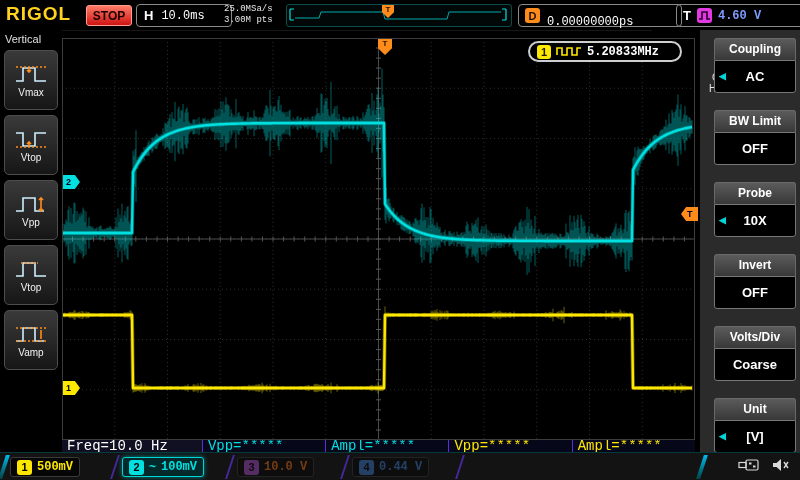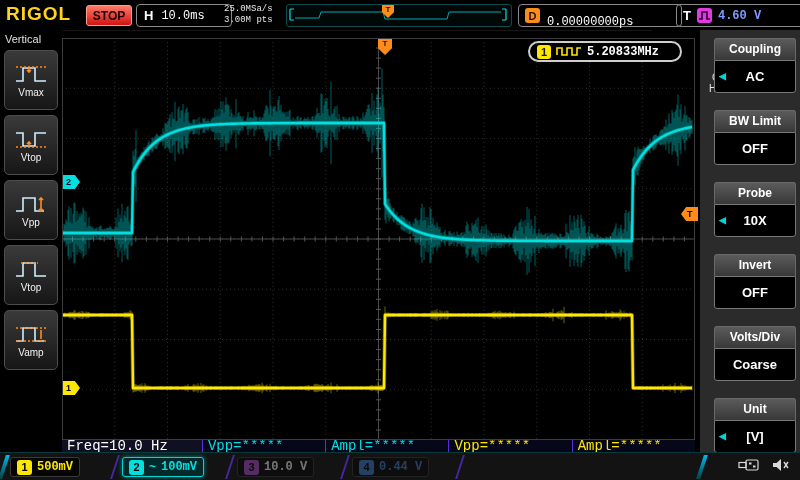--- a/index.html
+++ b/index.html
@@ -249,21 +249,21 @@
     <span class="ch-badge" style="background: rgb(255, 232, 0);">1</span>
     <span class="ch-scale mono" style="color: rgb(255, 232, 0);">500mV</span>
   </div>
   <div class="ch-slot selected" style="left:122px;">
     <span class="ch-badge" style="background: rgb(0, 224, 224);">2</span>
     <span class="ch-coupling" style="color: rgb(0, 224, 224);">~</span>
     <span class="ch-scale mono" style="color: rgb(0, 224, 224);">100mV</span>
   </div>
   <div class="ch-slot off" style="left:237px;">
     <span class="ch-badge" style="background: rgb(180, 79, 214);">3</span>
-    <span class="ch-scale mono" style="color: #ffffff;">10.0 V</span>
+    <span class="ch-scale mono" style="color: #f97316;">10.0 V</span>
   </div>
   <div class="ch-slot off" style="left:352px;">
     <span class="ch-badge" style="background: rgb(63, 127, 214);">4</span>
     <span class="ch-scale mono" style="color: rgb(63, 127, 214);">0.44 V</span>
   </div>
 
   <div class="io-icons">
     <svg width="22" height="14" viewBox="0 0 22 14">
       <rect x="1" y="4.5" width="7" height="5" fill="none" stroke="#d8d8d8" stroke-width="1.2"></rect>
       <rect x="8" y="2" width="12" height="10" rx="1.5" fill="none" stroke="#d8d8d8" stroke-width="1.2"></rect>

